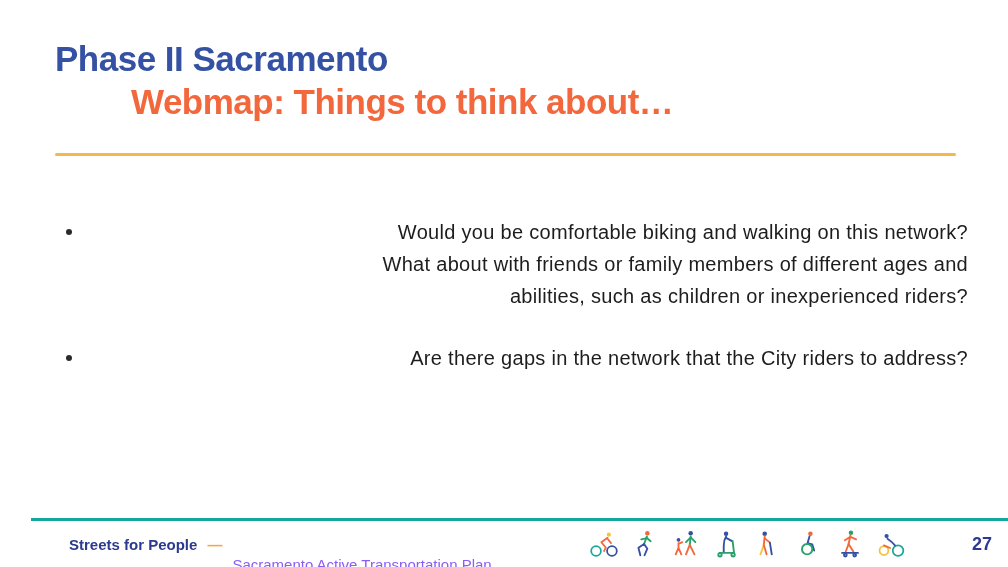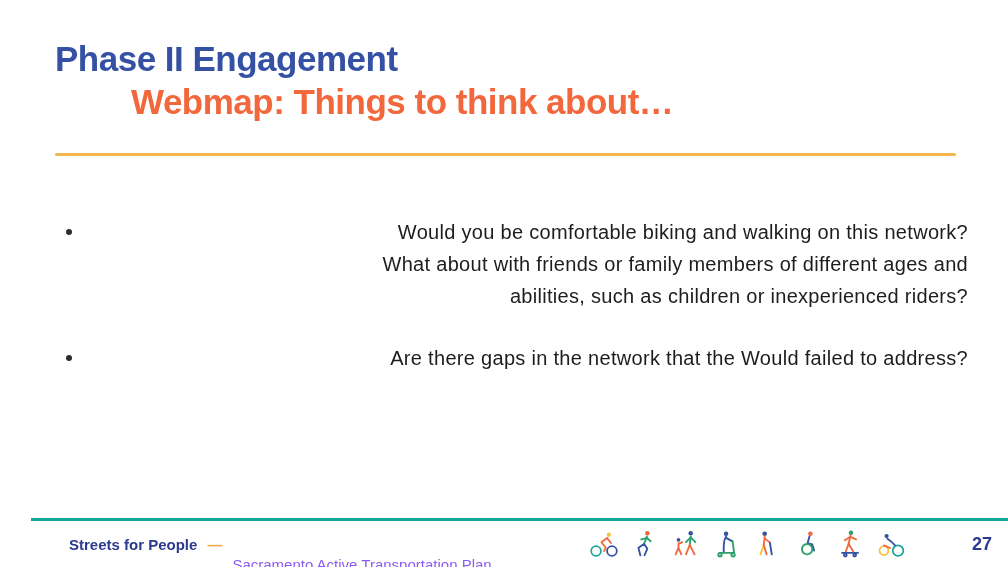--- a/index.html
+++ b/index.html
@@ -36,31 +36,31 @@
   .icon { width:30px; height:32px; display:block; }
   .icon svg { width:100%; height:100%; display:block; }
   .page-num { color:#2b3a8f; font-weight:bold; font-size:18px; }
 </style>
 </head>
 <body>
 
 <div class="slide">
 
   <div class="header">
-    <h1 class="title">Phase II Engagement</h1>
+    <h1 class="title">Phase II Sacramento</h1>
     <h2 class="subtitle">Webmap: Things to think about…</h2>
   </div>
 
   <div class="divider"></div>
 
   <ul class="bullets">
     <li>Would you be comfortable biking and walking on this network?
 What about with friends or family members of different ages and
 abilities, such as children or inexperienced riders?</li>
-    <li>Are there gaps in the network that the Would failed to address?</li>
+    <li>Are there gaps in the network that the City riders to address?</li>
   </ul>
 
   <div class="footer">
     <div class="teal-line"></div>
     <div class="footer-row">
       <span class="brand">Streets for People</span>
       <span class="sep">—</span>
       <span class="plan">Sacramento Active Transportation Plan</span>
 
       <div class="icon-row">

